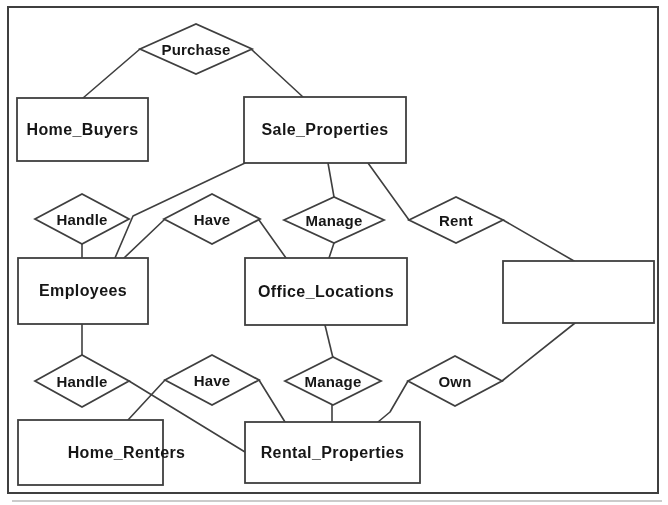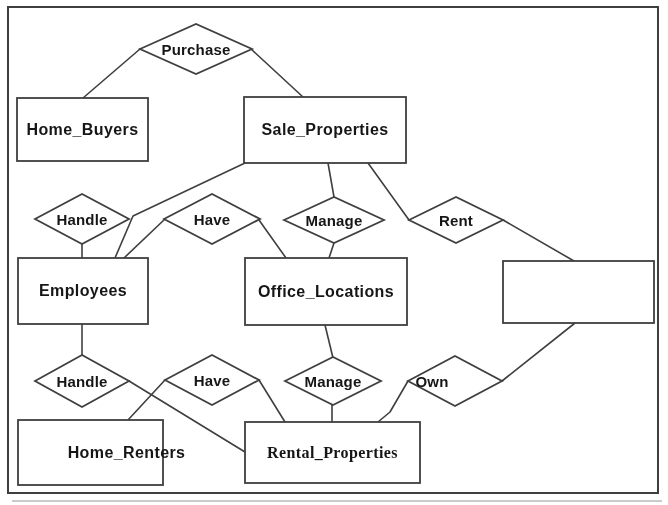--- a/index.html
+++ b/index.html
@@ -63,24 +63,24 @@
       <polygon points="165,380 212,355 259,380 212,405" fill="#ffffff" stroke="#3f3f3f" stroke-width="1.8"></polygon>
       <polygon points="285,381 333,357 381,381 333,405" fill="#ffffff" stroke="#3f3f3f" stroke-width="1.8"></polygon>
       <polygon points="408,381 455,356 502,381 455,406" fill="#ffffff" stroke="#3f3f3f" stroke-width="1.8"></polygon>
     </svg>
   <div class="label-layer">
       <div class="entity-label" style="left: 82.5px; top: 129.5px;">Home_Buyers</div>
       <div class="entity-label" style="left: 325px; top: 130px;">Sale_Properties</div>
       <div class="entity-label" style="left: 83px; top: 291px;">Employees</div>
       <div class="entity-label" style="left: 326px; top: 291.5px;">Office_Locations</div>
       <div class="entity-label" style="left: 90.5px; top: 452.5px; margin-left: 36px;">Home_Renters</div>
-      <div class="entity-label" style="left: 332.5px; top: 452.5px; font-family: Liberation Serif, serif;">Rental_Properties</div>
+      <div class="entity-label" style="left: 332.5px; top: 452.5px;">Rental_Properties</div>
       <div class="rel-label" style="left: 196px; top: 49px;">Purchase</div>
       <div class="rel-label" style="left: 82px; top: 219px;">Handle</div>
       <div class="rel-label" style="left: 212px; top: 219px;">Have</div>
       <div class="rel-label" style="left: 334px; top: 220px;">Manage</div>
       <div class="rel-label" style="left: 456px; top: 220px;">Rent</div>
       <div class="rel-label" style="left: 82px; top: 381px;">Handle</div>
       <div class="rel-label" style="left: 212px; top: 380px;">Have</div>
       <div class="rel-label" style="left: 333px; top: 381px;">Manage</div>
-      <div class="rel-label" style="left: 432px; top: 381px;">Own</div>
+      <div class="rel-label" style="left: 455px; top: 381px;">Own</div>
     </div>
 </div>
 
 </body></html>

